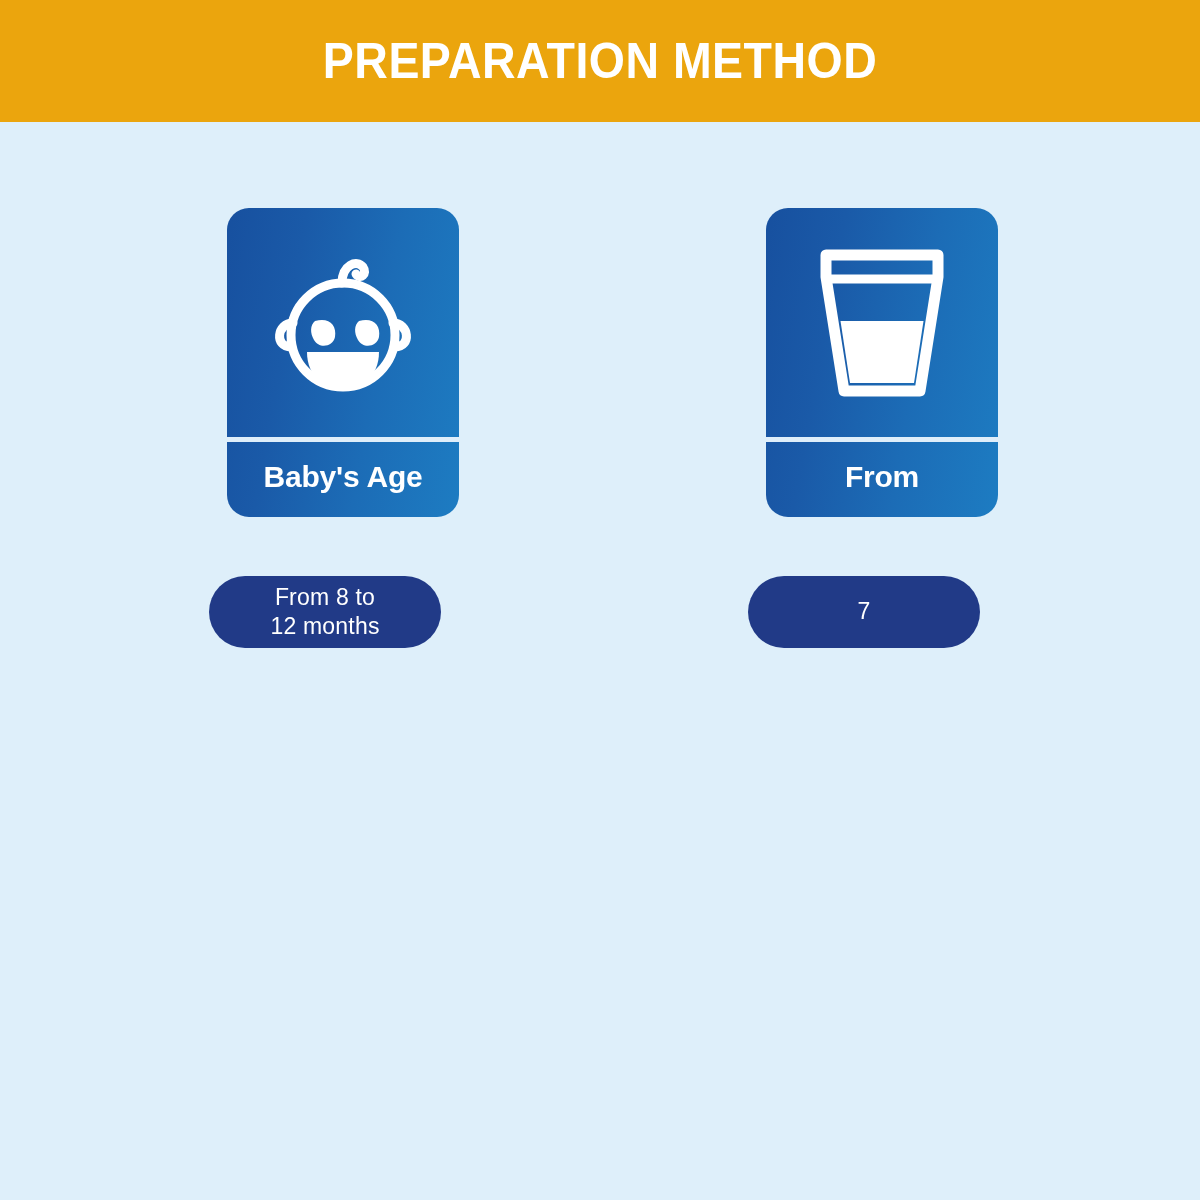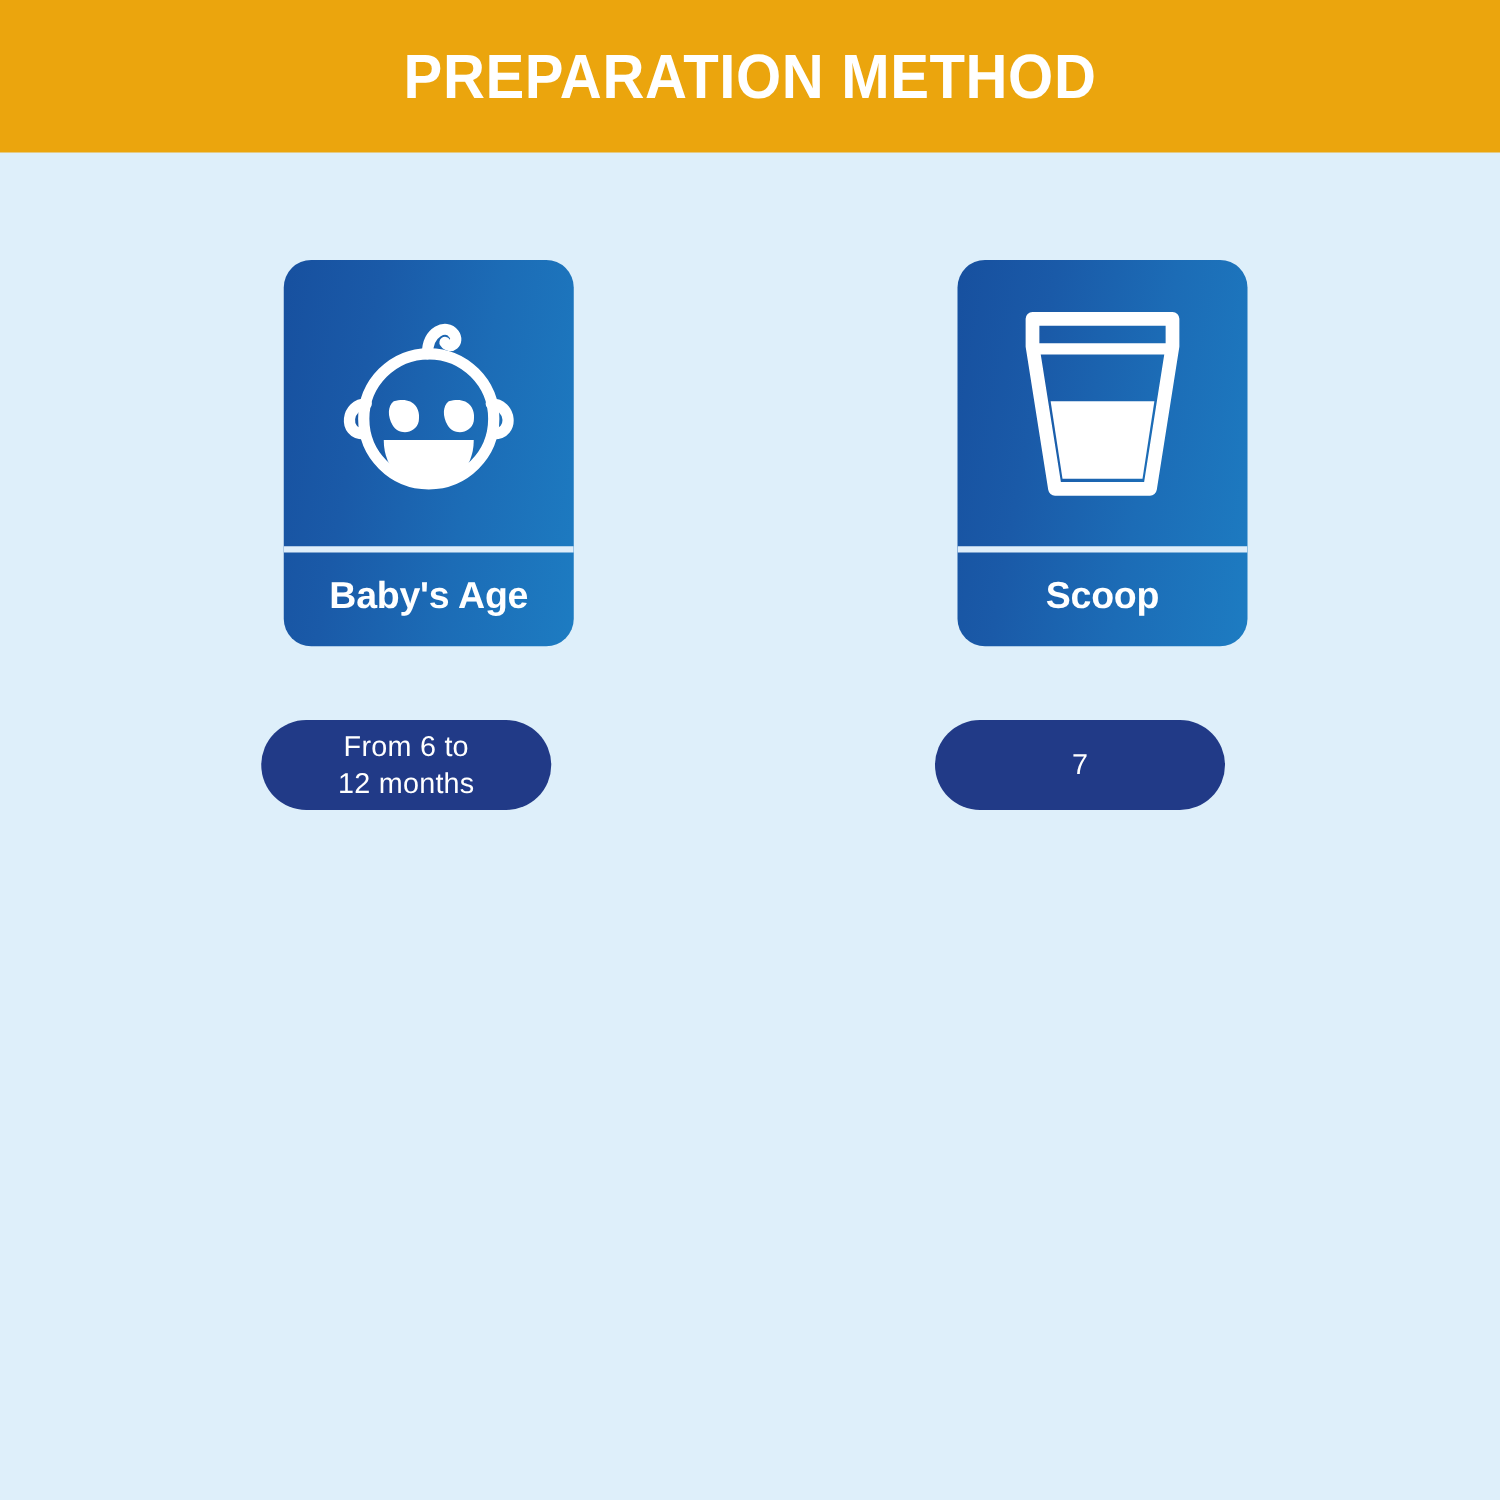--- a/index.html
+++ b/index.html
@@ -178,31 +178,31 @@
             <path d="M18 12 L130 12 L130 34 L112 148 L36 148 L18 34 Z" fill="none" stroke="#ffffff" stroke-width="11" stroke-linejoin="round"></path>
 
             <path d="M22 36 L126 36" stroke="#ffffff" stroke-width="9"></path>
 
             <path d="M32.5 78 L115.5 78 L106 140 L42 140 Z" fill="#ffffff"></path>
           </svg>
         </span>
       </div>
       <div class="tile-divider"></div>
       <div class="tile-label-area">
-        <span class="tile-label">Scoop</span>
+        <span class="tile-label">From</span>
       </div>
     </div>
 
 
   </div>
 
   <div class="pills-row">
 
     <div class="pill">
-      <span class="pill-text">From 6 to
+      <span class="pill-text">From 8 to
 12 months</span>
     </div>
 
 
     <div class="pill">
       <span class="pill-text">7</span>
     </div>
 
   </div>
 

